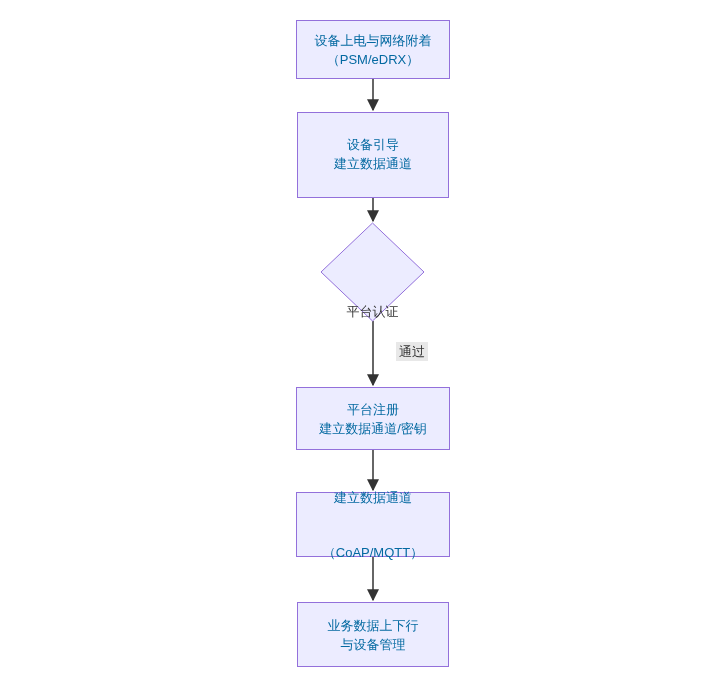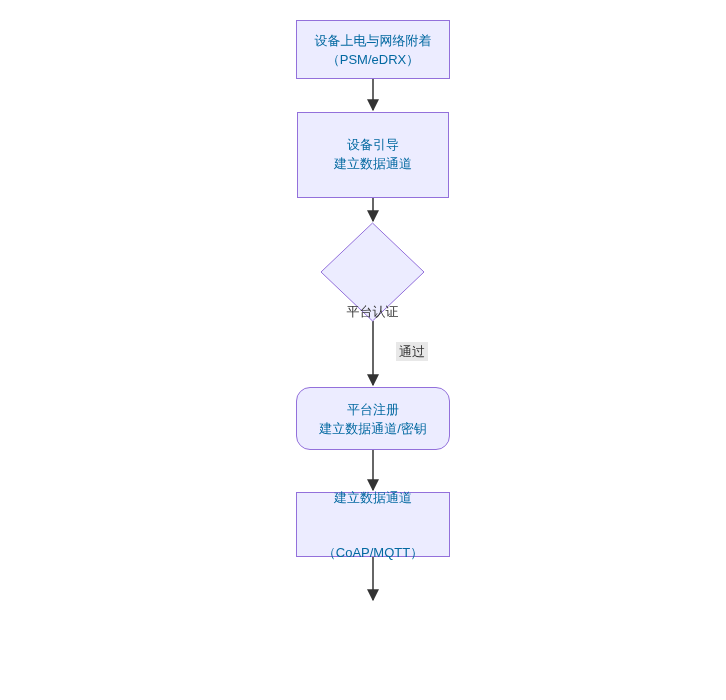--- a/index.html
+++ b/index.html
@@ -22,21 +22,21 @@
     align-items: center;
     justify-content: center;
     text-align: center;
     font-size: 13px;
     line-height: 19px;
     color: #0369a1;
   }
   .node span { display: block; white-space: nowrap; }
   #node-a { left: 296px; top: 20px;  width: 154px; height: 59px; }
   #node-b { left: 297px; top: 112px; width: 152px; height: 86px; font-family: Liberation Mono, monospace; }
-  #node-d { left: 296px; top: 387px; width: 154px; height: 63px; border-radius: 14px; }
+  #node-d { left: 296px; top: 387px; width: 154px; height: 63px; }
   #node-e { left: 296px; top: 492px; width: 154px; height: 65px; gap: 36px; }
   #node-f { left: 297px; top: 602px; width: 152px; height: 65px; }
   .diamond-label {
     position: absolute;
     left: 321px; top: 223px; width: 103px; height: 98px;
     display: flex; align-items: flex-end; justify-content: center;
     font-size: 13px; color: #333333; white-space: nowrap;
   }
   .edge-label {
     position: absolute;
@@ -92,14 +92,18 @@
   <div class="node" id="node-d">
     <span>平台注册</span>
     <span>建立数据通道/密钥</span>
   </div>
 
   <div class="node" id="node-e">
     <span>建立数据通道</span>
     <span>（CoAP/MQTT）</span>
   </div>
 
+  <div class="node" id="node-f">
+    <span>业务数据上下行</span>
+    <span>与设备管理</span>
+  </div>
 
 </div>
 
 </body></html>

